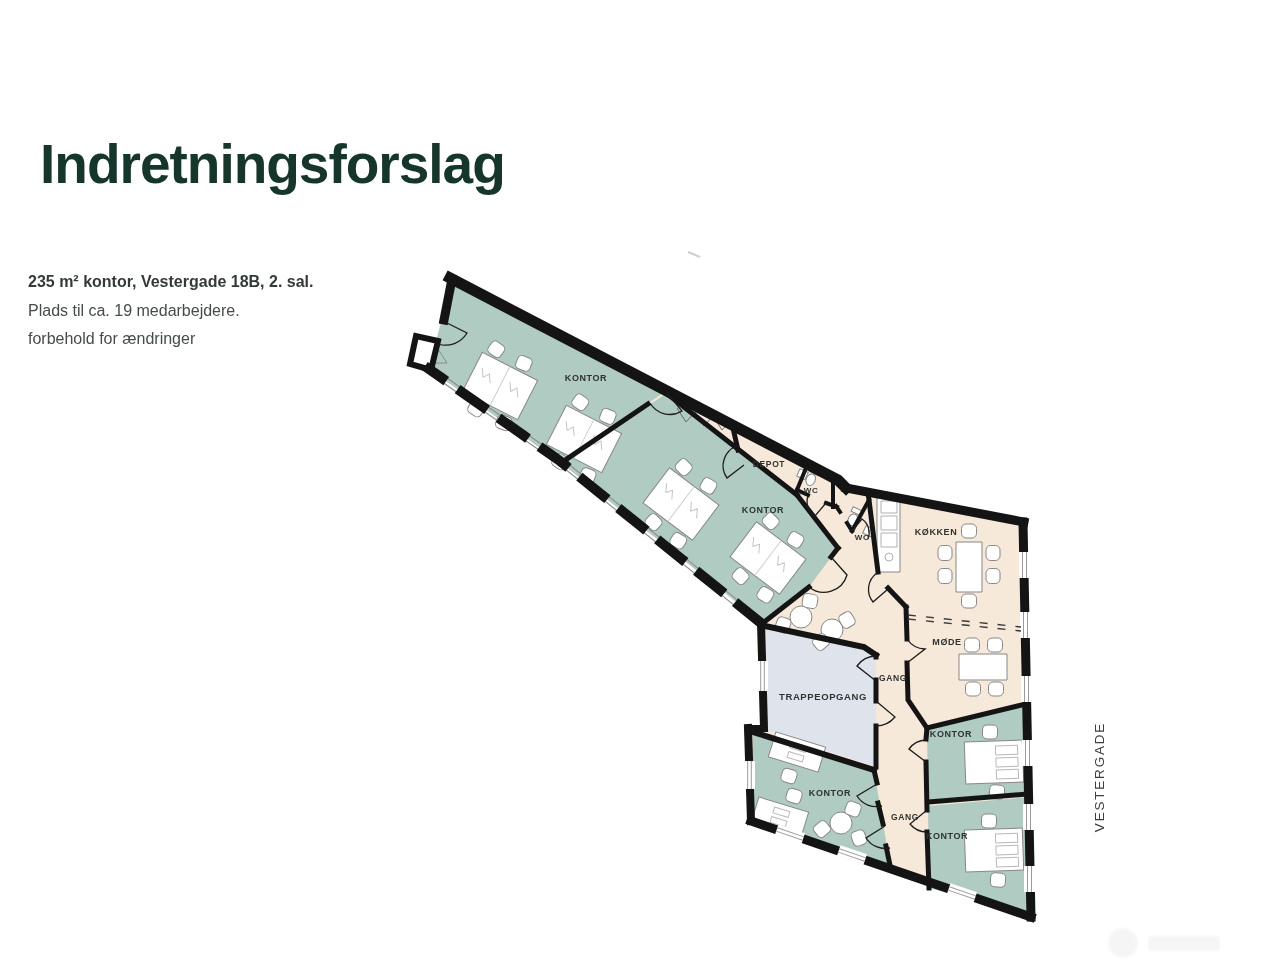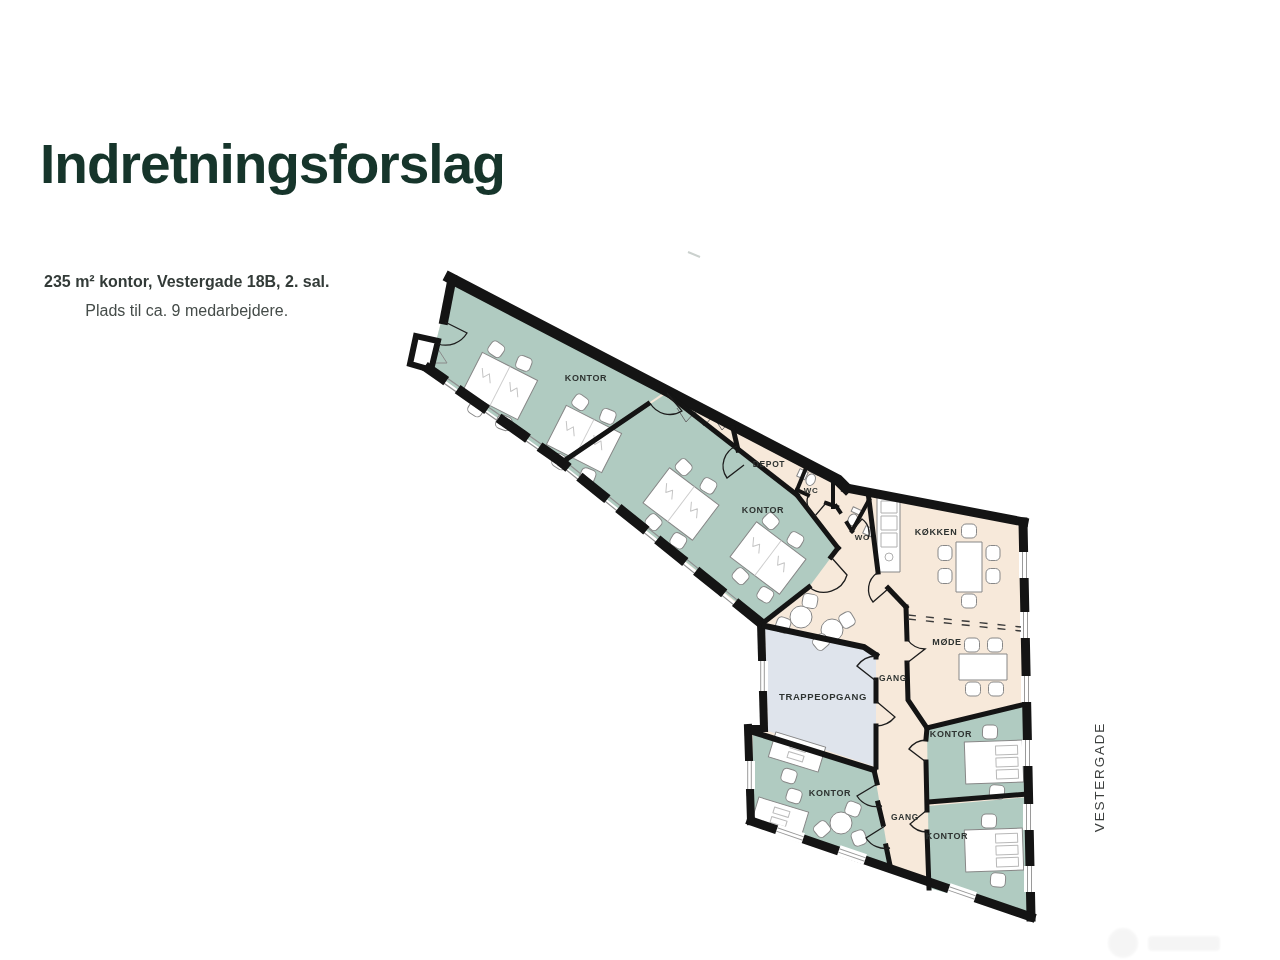--- a/index.html
+++ b/index.html
@@ -1,39 +1,40 @@
 <!DOCTYPE html>
 <html><head>
 <meta charset="utf-8">
 <style>
   html,body{margin:0;padding:0;background:#ffffff;}
   .slide{position:relative;width:1280px;height:960px;background:#ffffff;overflow:hidden;
          font-family:"Liberation Sans",sans-serif;margin-top:40px;}
   .title{position:absolute;left:40px;top:92px;font-size:55px;font-weight:700;
          color:#16352b;letter-spacing:-1px;}
-  .desc{position:absolute;left:44px;top:228px;font-size:16px;line-height:28.5px;color:#454c49;text-align:center;}
+  .desc{position:absolute;left:28px;top:228px;font-size:16px;line-height:28.5px;color:#454c49;}
   .desc .b{font-weight:700;color:#333b38;}
   .plan-svg{position:absolute;left:0;top:0;}
   .roomlabel{font-family:"Liberation Sans",sans-serif;font-weight:600;fill:#2e3331;letter-spacing:.6px;}
   .street{font-family:"Liberation Sans",sans-serif;font-weight:500;fill:#3c3f3e;letter-spacing:1.8px;font-size:13.5px;}
   .watermark{position:absolute;left:1108px;top:886px;width:120px;height:40px;opacity:.035;
              filter:blur(1px);}
   .watermark .c{position:absolute;left:0;top:2px;width:30px;height:30px;border-radius:50%;background:#000;}
   .watermark .bar{position:absolute;left:40px;top:10px;width:72px;height:15px;border-radius:4px;background:#000;}
 </style>
 </head>
 <body>
 
 <div class="slide">
 
   <div class="title">Indretningsforslag</div>
 
   <div class="desc">
     <div class="b">235 m² kontor, Vestergade 18B, 2. sal.</div>
-    <div>Plads til ca. 9 medarbejdere.</div>
+    <div>Plads til ca. 19 medarbejdere.</div>
+    <div>forbehold for ændringer</div>
   </div>
 
   <svg class="plan-svg" width="1280" height="960" viewBox="0 0 1280 960">
     <defs>
       <g id="chair">
           <rect x="-7.5" y="-7" width="15" height="14" rx="4.5" fill="#ffffff" stroke="#878787" stroke-width="1"></rect>
         </g>
       <g id="deskpair">
         <rect x="-31" y="-22" width="62" height="44" fill="#ffffff" stroke="#878787" stroke-width="1"></rect>
         <line x1="0" y1="-22" x2="0" y2="22" stroke="#cccccc" stroke-width="1"></line>

